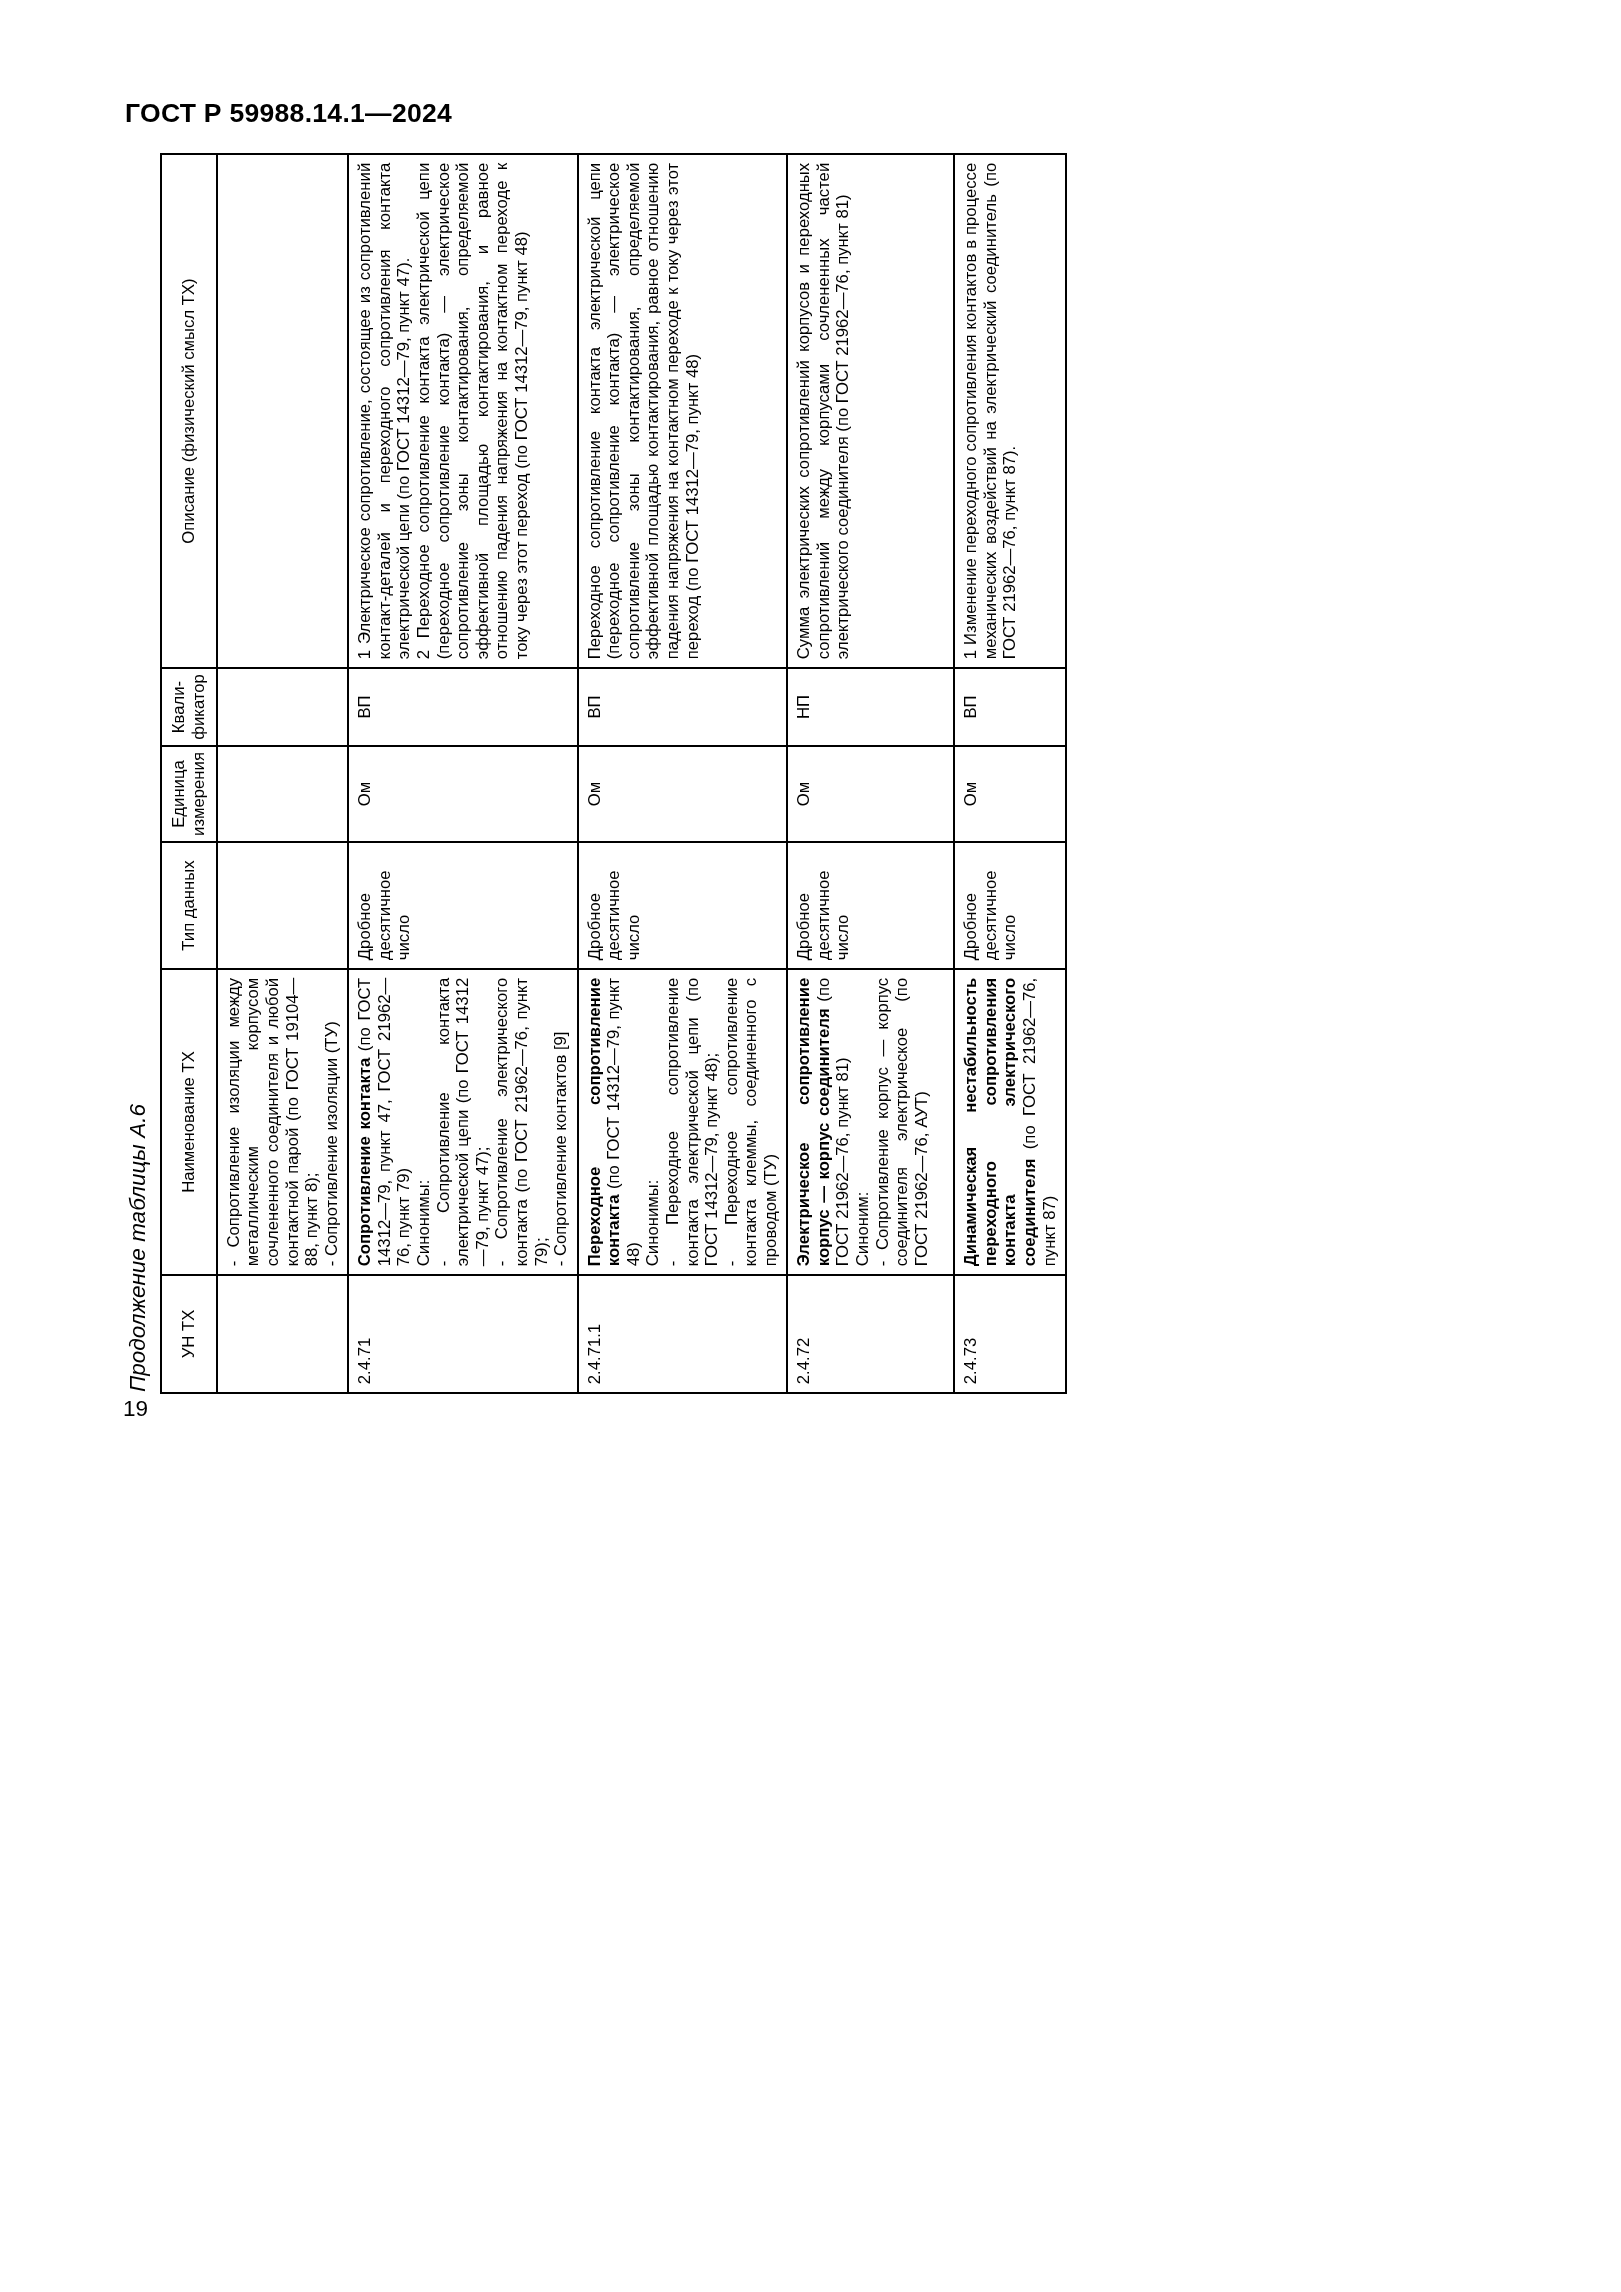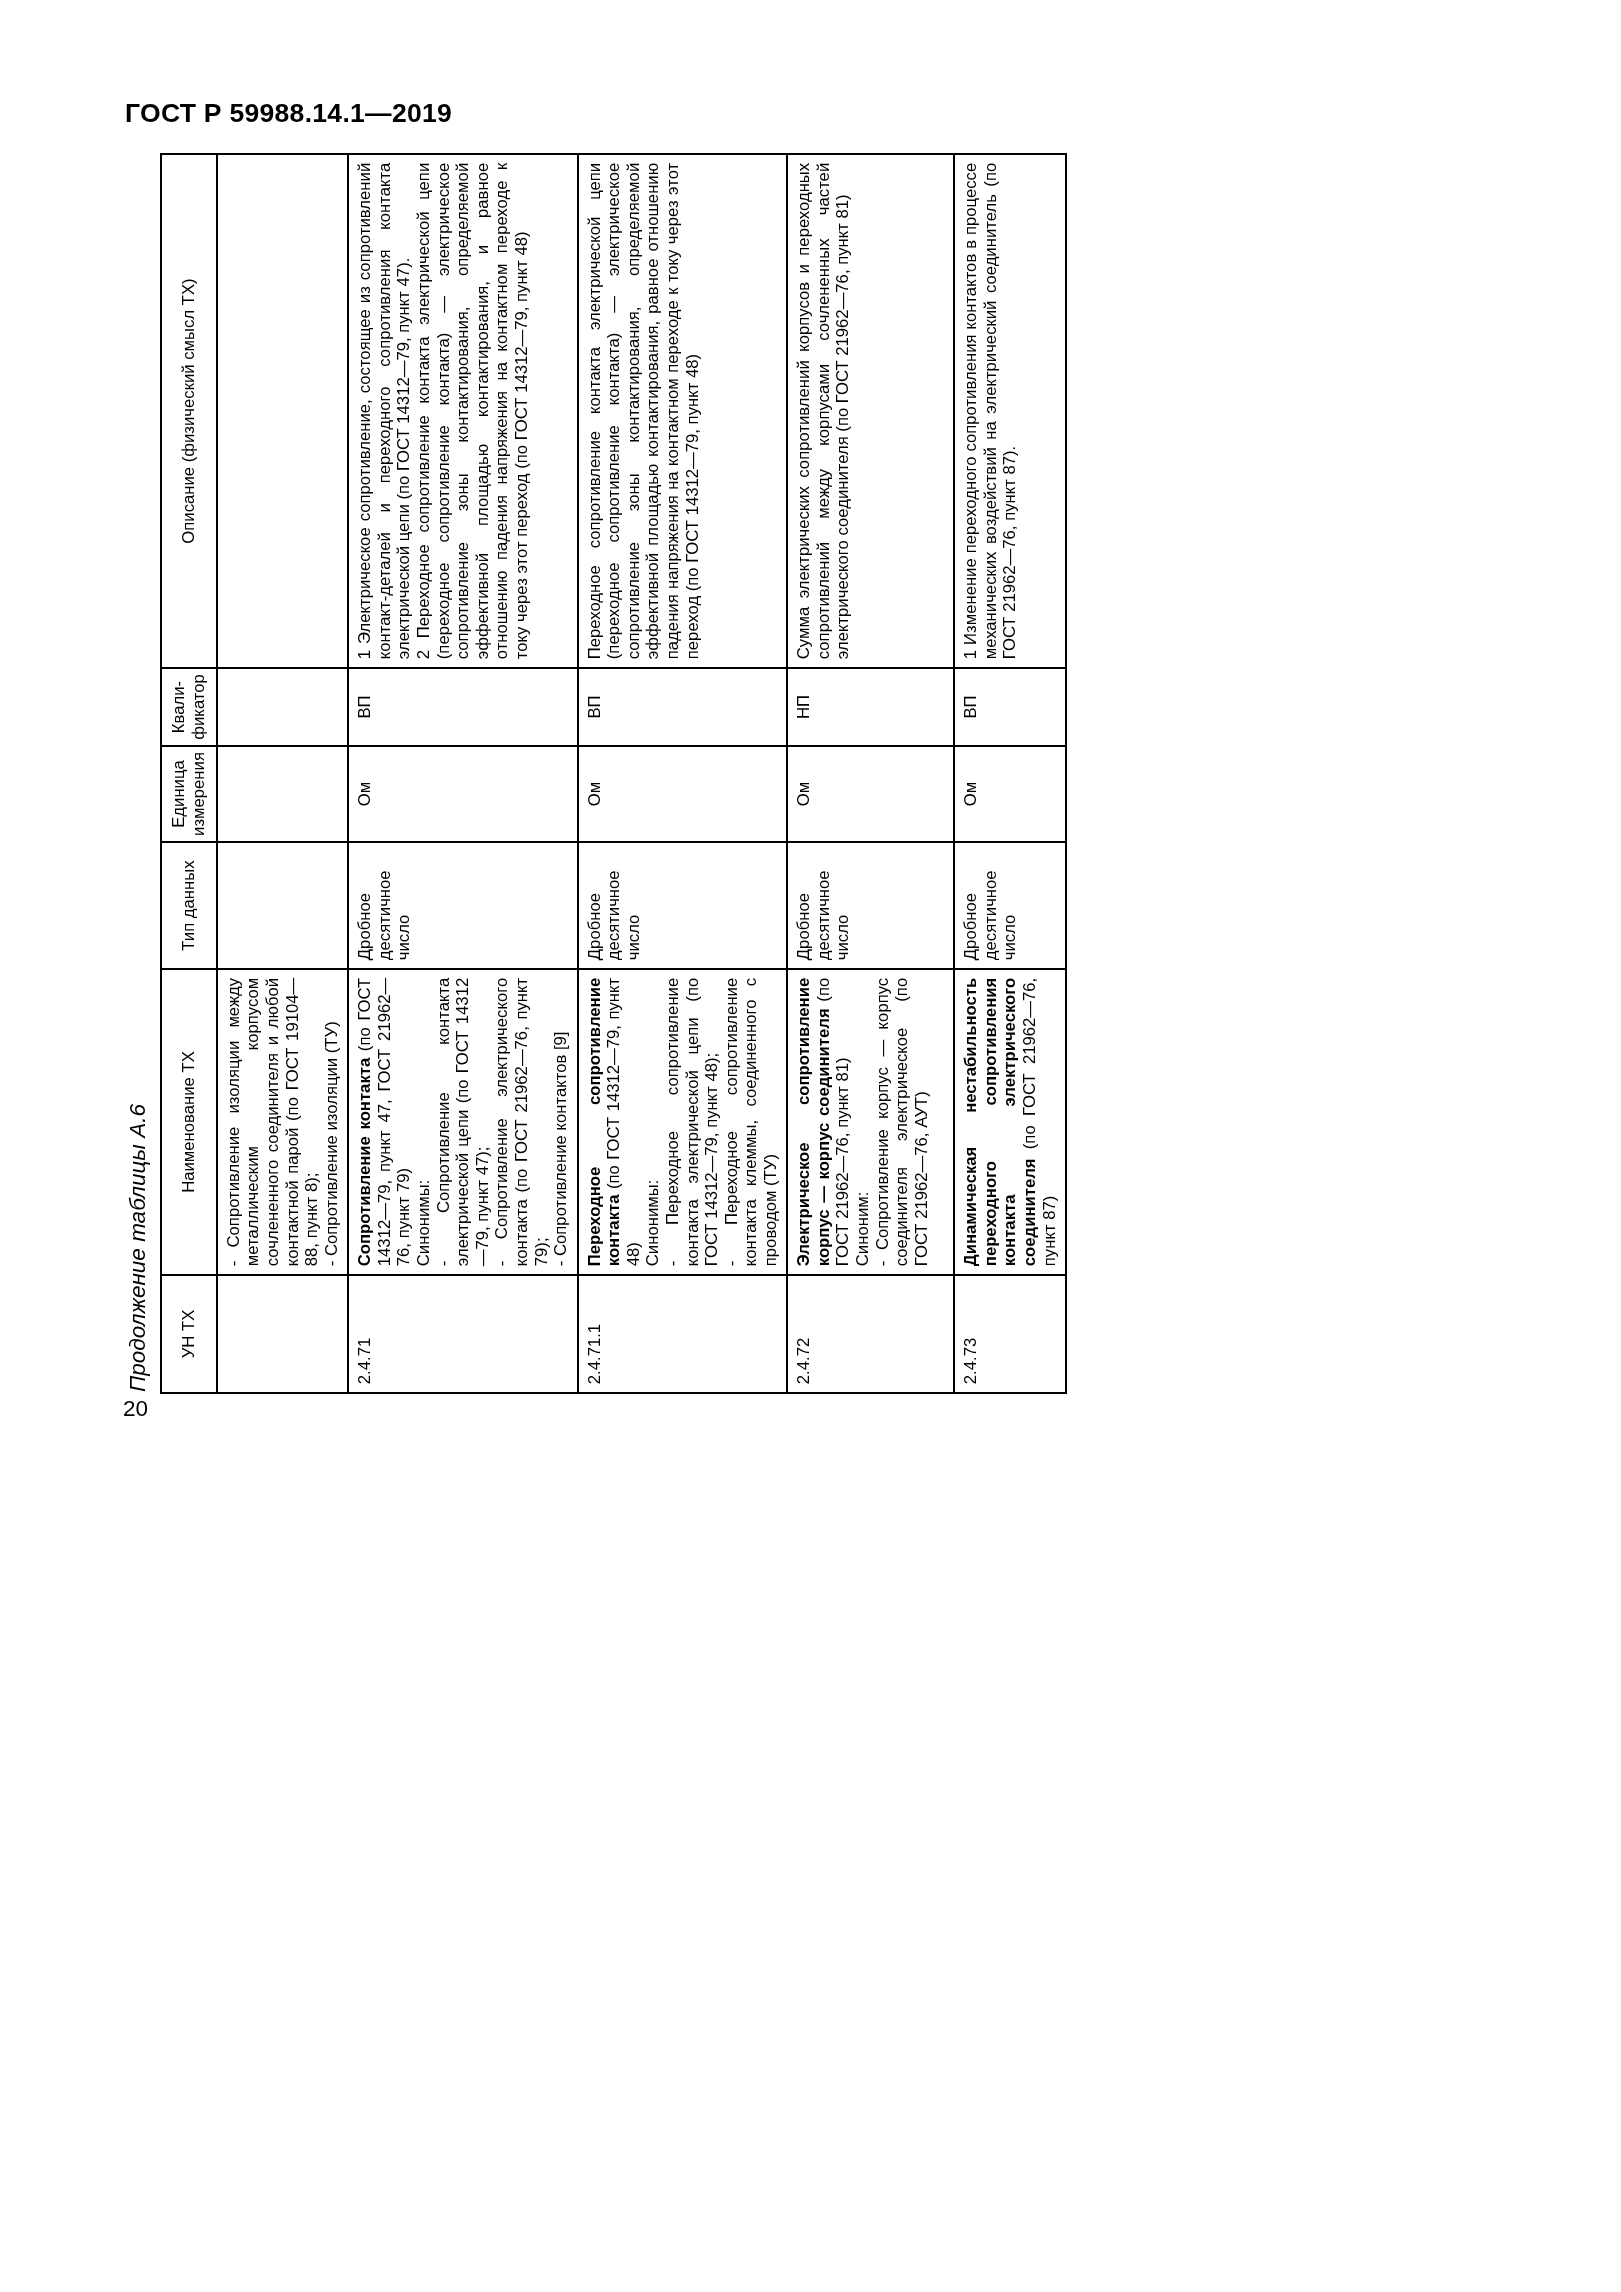--- a/index.html
+++ b/index.html
@@ -57,21 +57,21 @@
   p { margin: 0; }
   .bold { font-weight: bold; }
   .page-number {
     position: absolute; left: 123px; top: 1396px;
     font-size: 22.5px;
   }
 </style>
 </head>
 <body>
 
-<div class="running-header">ГОСТ Р 59988.14.1—2019</div>
+<div class="running-header">ГОСТ Р 59988.14.1—2024</div>
 
 <div class="rotated-area">
   <div class="landscape">
     <div class="table-caption">Продолжение таблицы А.6</div>
     <table class="gost">
       <colgroup>
         <col style="width:118px">
         <col style="width:306px">
         <col style="width:127px">
         <col style="width:96px">
@@ -156,14 +156,14 @@
             <td class="c-qual">ВП</td>
             <td class="c-desc">
               <p>1 Изменение переходного сопротивления контактов в процессе механических воздействий на электрический соединитель (по ГОСТ 21962—76, пункт 87).</p>
             </td>
           </tr>
         </tbody>
     </table>
   </div>
 </div>
 
-<div class="page-number">20</div>
+<div class="page-number">19</div>
 
 
 </body></html>

